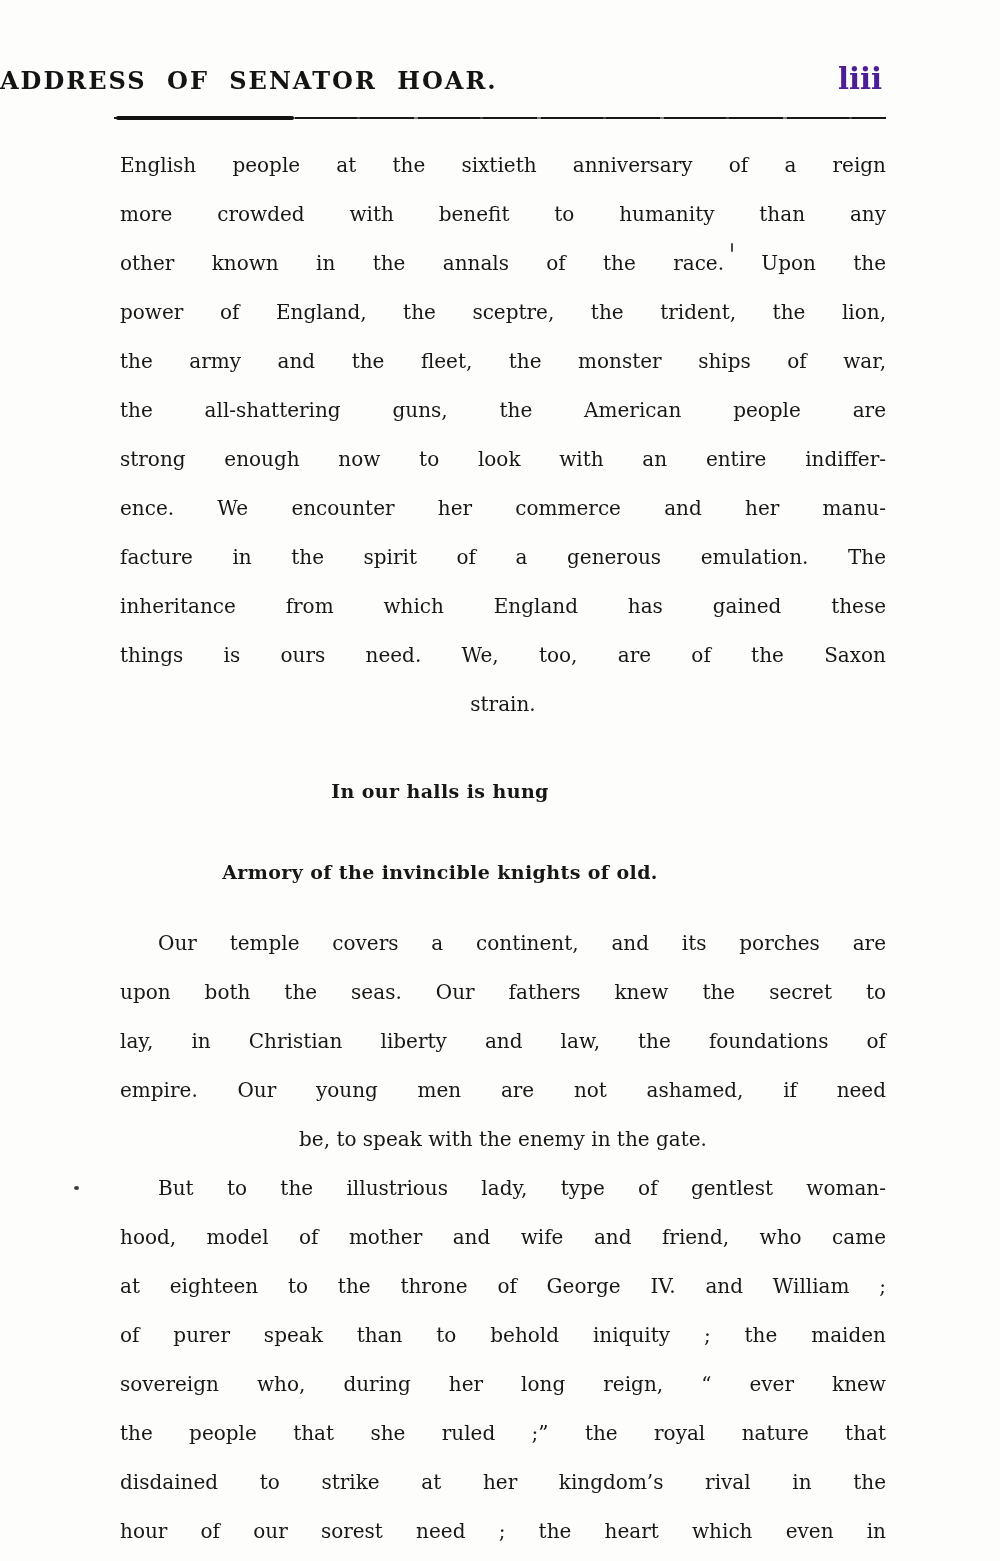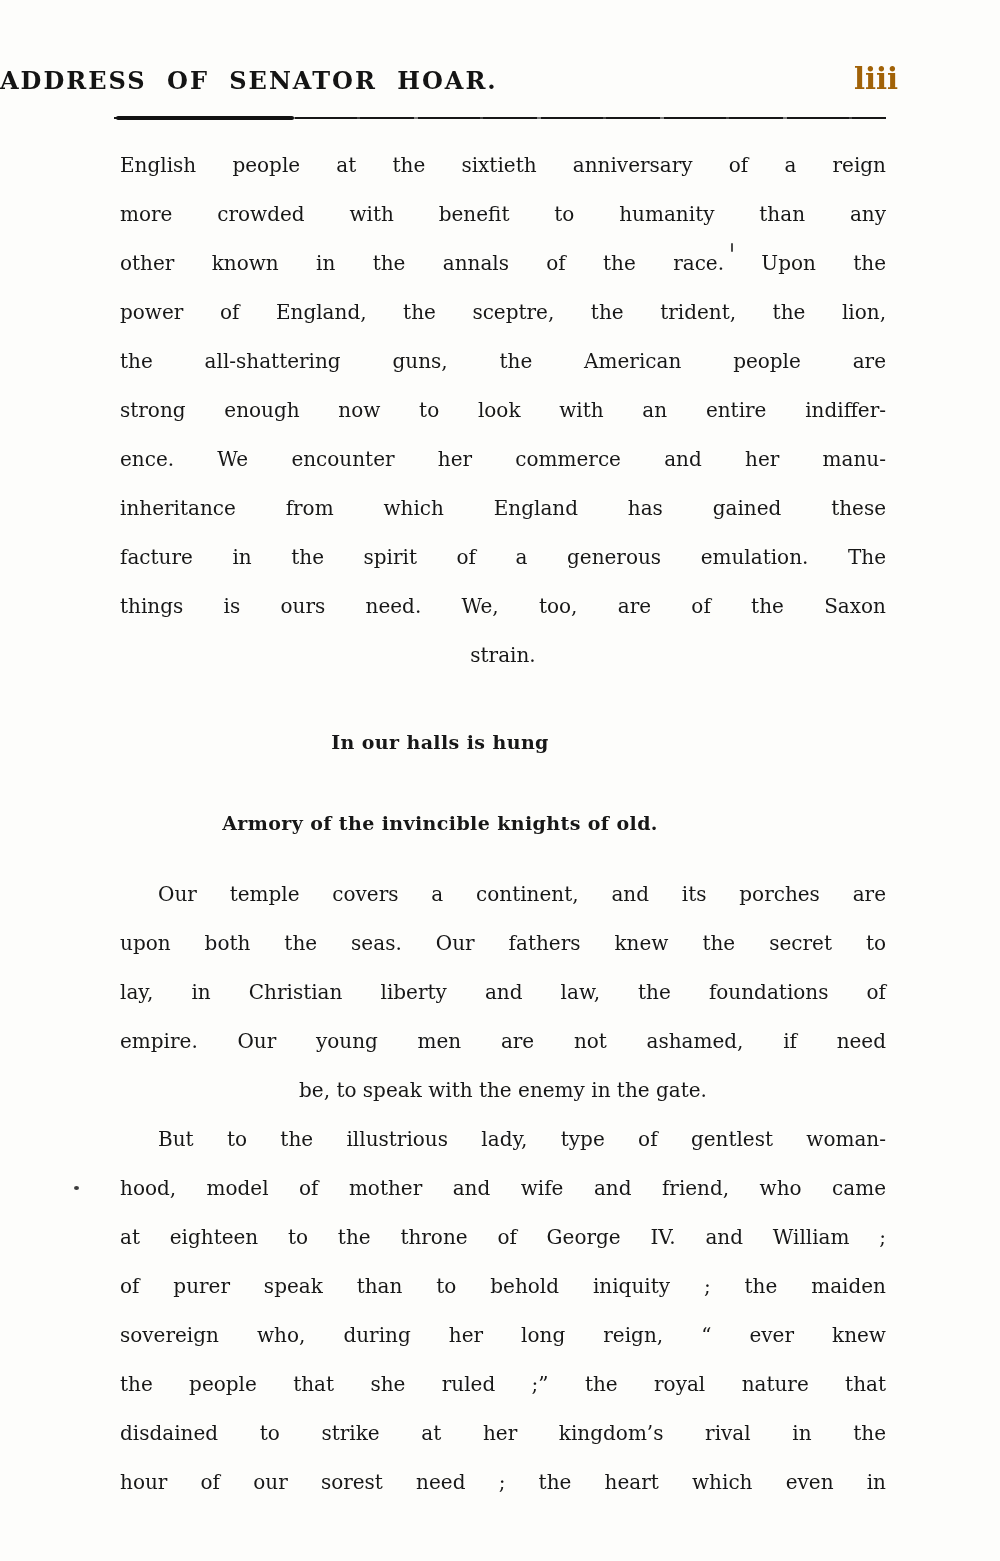--- a/index.html
+++ b/index.html
@@ -25,24 +25,24 @@
     text-align: left;
     font-size: 24px;
     font-weight: bold;
     letter-spacing: 2px;
     word-spacing: 10px;
     color: #141414;
   }
   .folio {
     position: absolute;
     top: 62px;
-    right: 102px;
+    right: 118px;
     font-size: 29px;
     font-weight: bold;
-    color: #a16207;
+    color: #4c1d95;
   }
   .head-rule {
     position: absolute;
     top: 115px;
     left: 114px;
     width: 772px;
     height: 6px;
   }
   .head-rule .thin {
     position: absolute;
@@ -116,25 +116,26 @@
   <div class="head-rule">
     <div class="thin"></div>
     <div class="thick"></div>
   </div>
 
   <div class="body-text">
       <div class="ln j">English people at the sixtieth anniversary of a reign</div>
       <div class="ln j">more crowded with benefit to humanity than any</div>
       <div class="ln j">other known in the annals of the race. Upon the</div>
       <div class="ln j">power of England, the sceptre, the trident, the lion,</div>
+      <div class="ln j">the army and the fleet, the monster ships of war,</div>
       <div class="ln j">the all-shattering guns, the American people are</div>
       <div class="ln j">strong enough now to look with an entire indiffer-</div>
       <div class="ln j">ence. We encounter her commerce and her manu-</div>
+      <div class="ln j">facture in the spirit of a generous emulation. The</div>
       <div class="ln j">inheritance from which England has gained these</div>
-      <div class="ln j">facture in the spirit of a generous emulation. The</div>
       <div class="ln j">things is ours need. We, too, are of the Saxon</div>
       <div class="ln l">strain.</div>
       <div class="ln v">In our halls is hung</div>
       <div class="ln v">Armory of the invincible knights of old.</div>
       <div class="ln j ind gap">Our temple covers a continent, and its porches are</div>
       <div class="ln j">upon both the seas. Our fathers knew the secret to</div>
       <div class="ln j">lay, in Christian liberty and law, the foundations of</div>
       <div class="ln j">empire. Our young men are not ashamed, if need</div>
       <div class="ln l">be, to speak with the enemy in the gate.</div>
       <div class="ln j ind">But to the illustrious lady, type of gentlest woman-</div>

